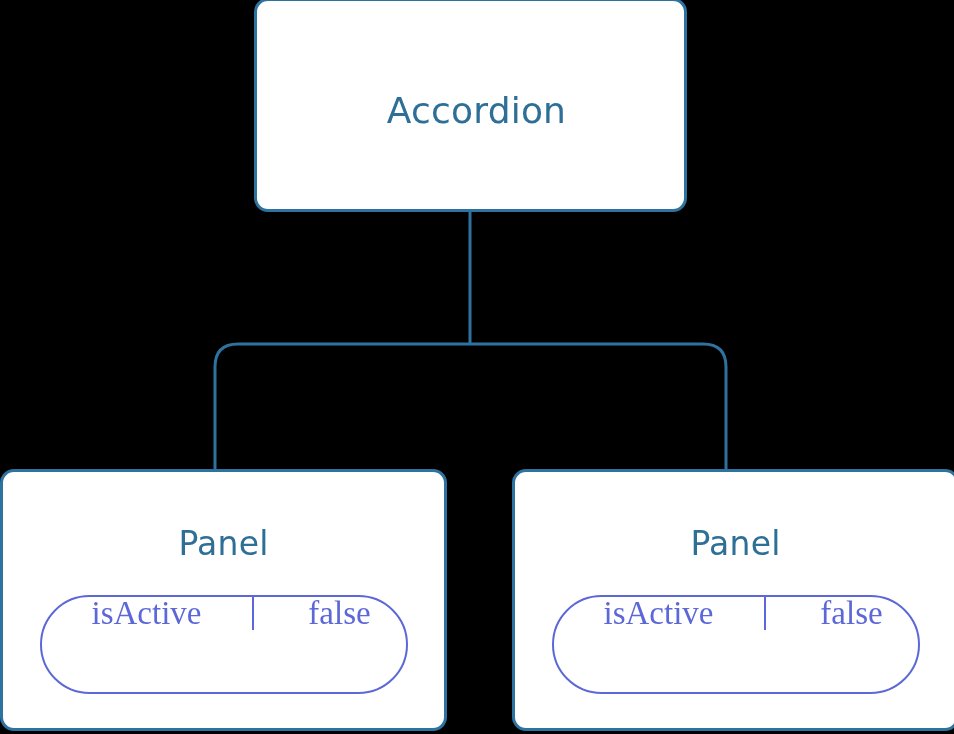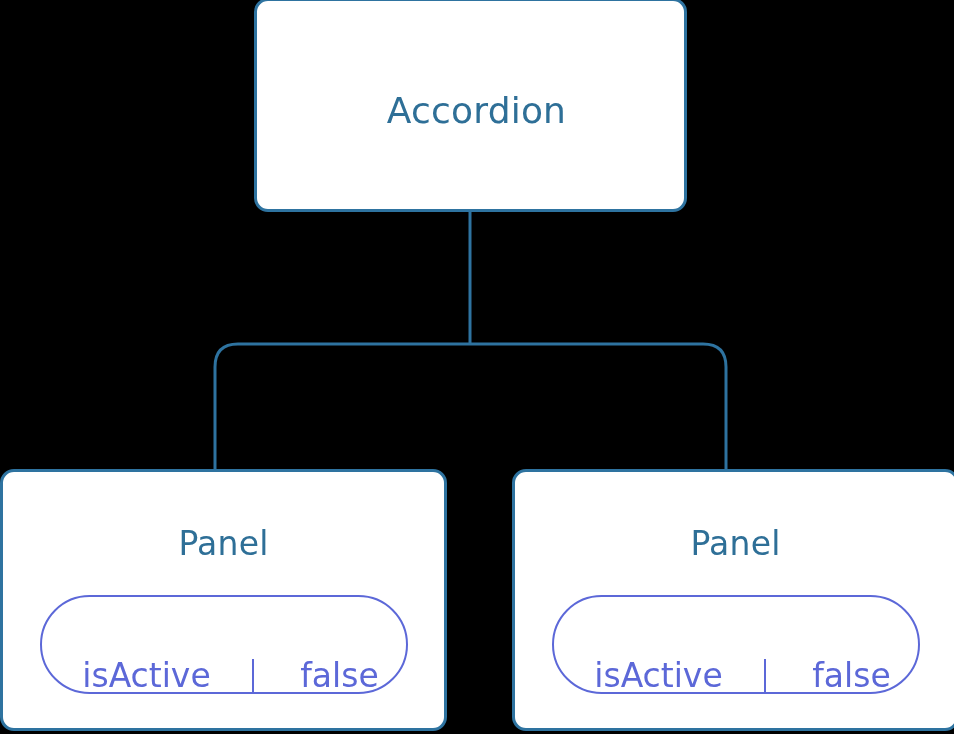--- a/index.html
+++ b/index.html
@@ -91,21 +91,22 @@
     left: 50%;
     transform: translateX(-50%);
     top: 123px;
     width: 368px;
     height: 99px;
     box-sizing: border-box;
     border: 2px solid #5c68d8;
     border-radius: 52px;
     background: transparent;
     display: flex;
-    align-items: flex-end;
+    align-items: flex-start;
+    font-family: Liberation Serif, serif;
   }
 
   .pill-key,
   .pill-val {
     display: flex;
     align-items: center;
     justify-content: center;
     color: #5c68d8;
     font-size: 33px;
     line-height: 1;

